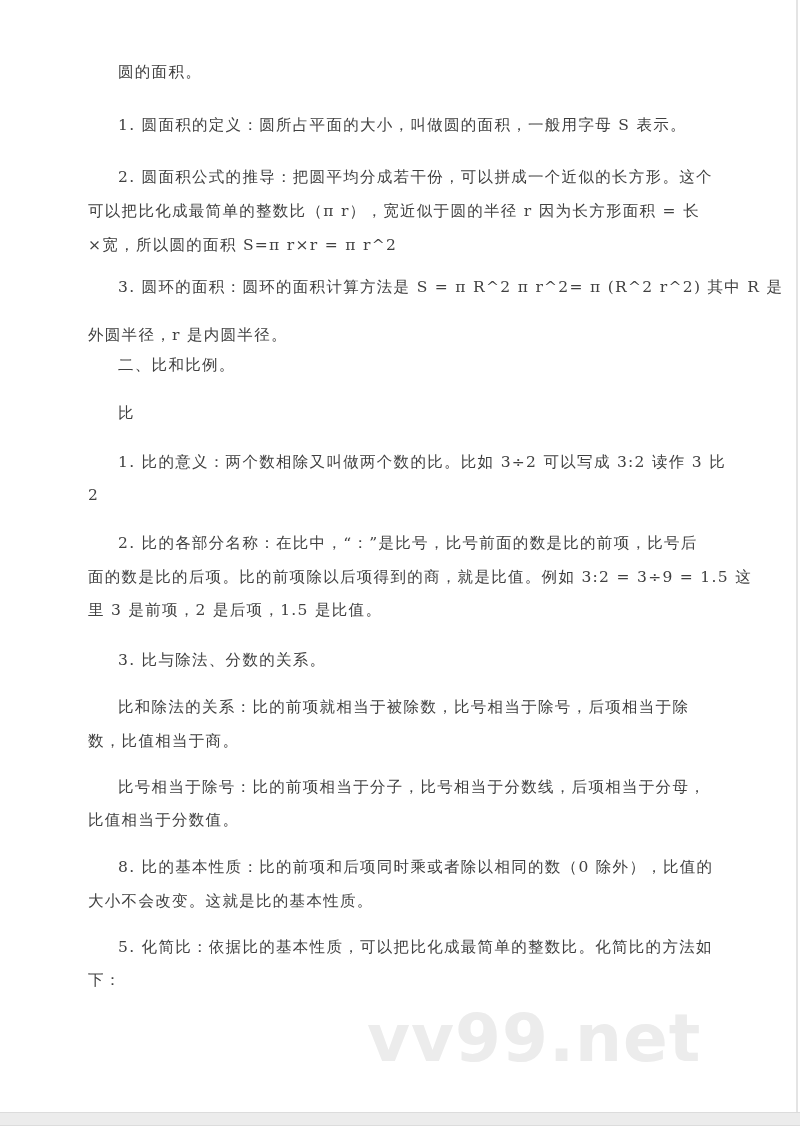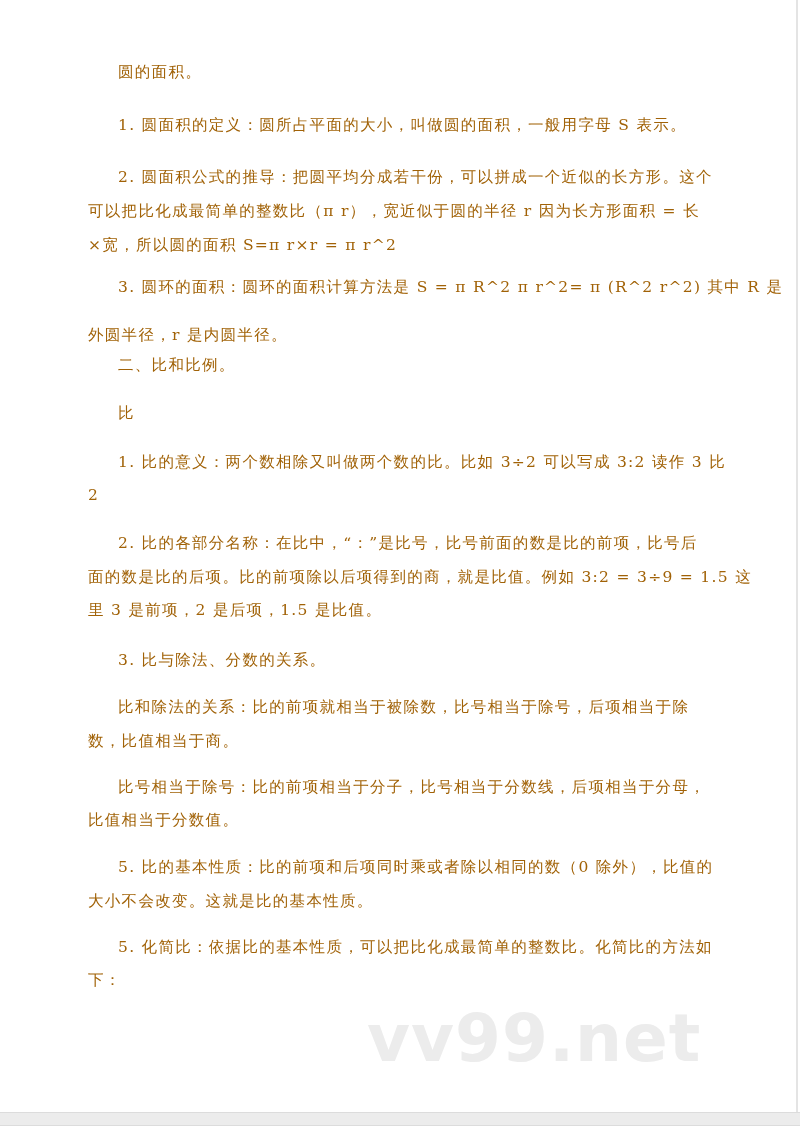--- a/index.html
+++ b/index.html
@@ -7,21 +7,21 @@
     width: 800px; height: 1137px; background: #ffffff; position: relative; overflow: hidden;
     font-family: "DejaVu Serif", "Liberation Serif", serif; color: #3a3a3a;
   }
   .page {
     position: absolute; left: 0; top: 0; width: 796px; height: 1112px;
     background: #ffffff; border-right: 2px solid #e4e4e4;
   }
   .content { position: absolute; left: 88px; top: 0; width: 628px; }
   .line {
     position: absolute; left: 0; white-space: nowrap;
-    font-size: 15.5px; letter-spacing: 1.3px; color: #a16207;
+    font-size: 15.5px; letter-spacing: 1.3px; color: #404040;
   }
   .indent { left: 30px; }
   .watermark {
     position: absolute; left: 367px; top: 1000px;
     font-family: "DejaVu Sans", "Liberation Sans", sans-serif; font-weight: bold;
     font-size: 66px; letter-spacing: 1px; color: #ececec;
   }
   .bottom-strip {
     position: absolute; left: 0; top: 1112px; width: 800px; height: 12px;
     background: #ececec; border-top: 1px solid #dcdcdc; border-bottom: 1px solid #dcdcdc;
@@ -44,20 +44,20 @@
     <div class="line indent" style="top:452px">1. 比的意义：两个数相除又叫做两个数的比。比如 3÷2 可以写成 3:2   读作 3 比</div>
     <div class="line" style="top:486px">2</div>
     <div class="line indent" style="top:533px">2. 比的各部分名称：在比中，“：”是比号，比号前面的数是比的前项，比号后</div>
     <div class="line" style="top:567px">面的数是比的后项。比的前项除以后项得到的商，就是比值。例如 3:2 = 3÷9 = 1.5   这</div>
     <div class="line" style="top:600px">里 3 是前项，2 是后项，1.5 是比值。</div>
     <div class="line indent" style="top:650px">3. 比与除法、分数的关系。</div>
     <div class="line indent" style="top:697px">比和除法的关系：比的前项就相当于被除数，比号相当于除号，后项相当于除</div>
     <div class="line" style="top:731px">数，比值相当于商。</div>
     <div class="line indent" style="top:777px">比号相当于除号：比的前项相当于分子，比号相当于分数线，后项相当于分母，</div>
     <div class="line" style="top:810px">比值相当于分数值。</div>
-    <div class="line indent" style="top:857px">5. 比的基本性质：比的前项和后项同时乘或者除以相同的数（0 除外），比值的</div>
+    <div class="line indent" style="top:857px">8. 比的基本性质：比的前项和后项同时乘或者除以相同的数（0 除外），比值的</div>
     <div class="line" style="top:891px">大小不会改变。这就是比的基本性质。</div>
     <div class="line indent" style="top:937px">5. 化简比：依据比的基本性质，可以把比化成最简单的整数比。化简比的方法如</div>
     <div class="line" style="top:970px">下：</div>
   </div>
   <div class="watermark">vv99.net</div>
 </div>
 <div class="bottom-strip"></div>
 
 </body></html>

